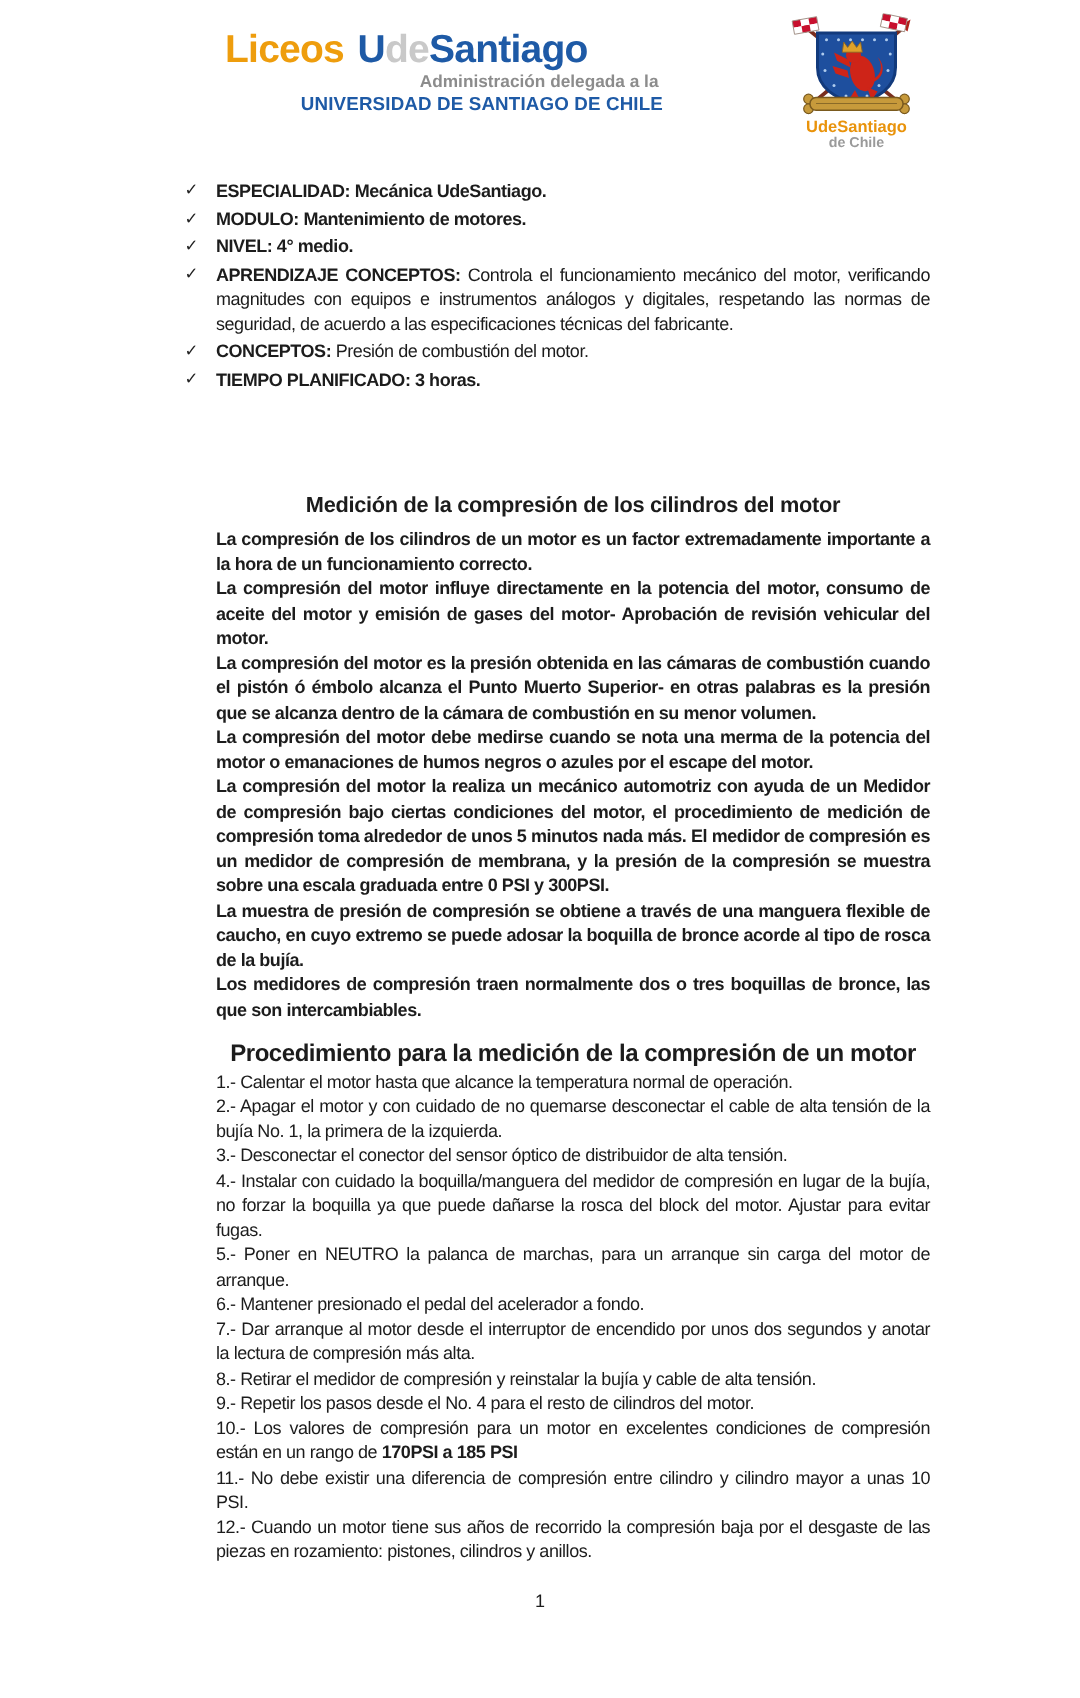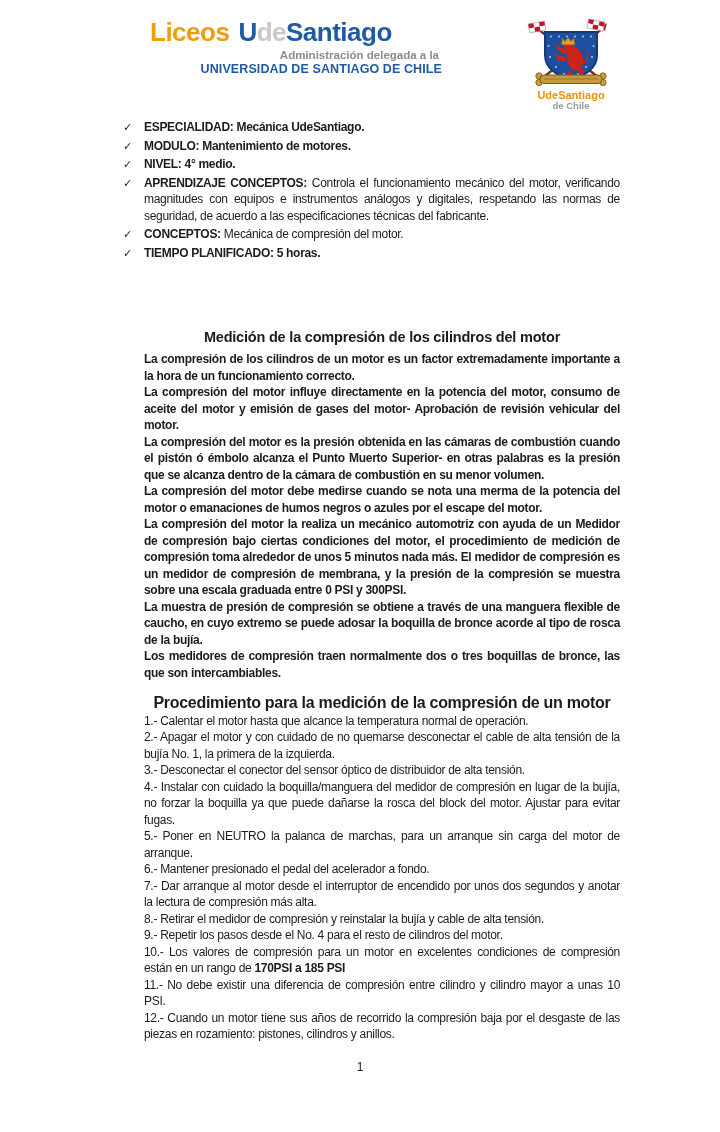--- a/index.html
+++ b/index.html
@@ -11,21 +11,21 @@
   .brand-block{position:absolute;left:150px;top:18px;width:292px;}
   .brand-line{white-space:nowrap;font-weight:bold;font-size:26px;line-height:28px;letter-spacing:-0.5px;}
   .b-liceos{color:var(--brand-orange);margin-right:9px;}
   .b-u{color:var(--brand-blue);}
   .b-de{color:var(--brand-gray);}
   .b-santiago{color:var(--brand-blue);}
   .brand-sub1{text-align:right;padding-right:3px;font-size:11.5px;font-weight:bold;
               color:var(--subtext-gray);line-height:13px;margin-top:3px;}
   .brand-sub2{text-align:right;font-size:12.5px;font-weight:bold;color:var(--brand-blue);
               line-height:14px;letter-spacing:0.1px;}
-  .crest{position:absolute;left:526px;top:19px;width:90px;text-align:center;}
+  .crest{position:absolute;left:526px;top:9px;width:90px;text-align:center;}
   .crest svg{display:block;margin:0 auto;}
   .crest-t1{font-size:11px;font-weight:bold;color:var(--logo-orange);line-height:11px;margin-top:1px;}
   .crest-t2{font-size:9.5px;font-weight:bold;color:var(--logo-gray);line-height:10px;}
   
   .content{position:absolute;left:144px;top:119px;width:476px;
            font-size:12px;line-height:16.5px;letter-spacing:-0.3px;text-align:justify;}
   .bullets{list-style:none;margin:0;padding:0;}
   .bullet{position:relative;margin:0 0 2px 0;}
   .check{position:absolute;left:-21px;top:0;font-size:11px;letter-spacing:0;color:#222;}
   .doc-title{font-size:14.5px;line-height:21px;font-weight:bold;text-align:center;
@@ -133,25 +133,25 @@
       <li class="bullet">
         <span class="check">✓</span>
         <span><b>NIVEL: 4° medio.</b><span></span></span>
       </li>
       <li class="bullet">
         <span class="check">✓</span>
         <span><b>APRENDIZAJE CONCEPTOS:</b><span> Controla el funcionamiento mecánico del motor, verificando magnitudes con equipos e instrumentos análogos y digitales, respetando las normas de seguridad, de acuerdo a las especificaciones técnicas del fabricante.</span></span>
       </li>
       <li class="bullet">
         <span class="check">✓</span>
-        <span><b>CONCEPTOS:</b><span> Mecánica de compresión del motor.</span></span>
+        <span><b>CONCEPTOS:</b><span> Presión de combustión del motor.</span></span>
       </li>
       <li class="bullet">
         <span class="check">✓</span>
-        <span><b>TIEMPO PLANIFICADO: 5 horas.</b><span></span></span>
+        <span><b>TIEMPO PLANIFICADO: 3 horas.</b><span></span></span>
       </li>
     </ul>
 
     <div class="doc-title">Medición de la compresión de los cilindros del motor</div>
 
     <p class="para">La compresión de los cilindros de un motor es un factor extremadamente importante a la hora de un funcionamiento correcto.</p>
     <p class="para">La compresión del motor influye directamente en la potencia del motor, consumo de aceite del motor y emisión de gases del motor- Aprobación de revisión vehicular del motor.</p>
     <p class="para">La compresión del motor es la presión obtenida en las cámaras de combustión cuando el pistón ó émbolo alcanza el Punto Muerto Superior- en otras palabras es la presión que se alcanza dentro de la cámara de combustión en su menor volumen.</p>
     <p class="para">La compresión del motor debe medirse cuando se nota una merma de la potencia del motor o emanaciones de humos negros o azules por el escape del motor.</p>
     <p class="para">La compresión del motor la realiza un mecánico automotriz con ayuda de un Medidor de compresión bajo ciertas condiciones del motor, el procedimiento de medición de compresión toma alrededor de unos 5 minutos nada más. El medidor de compresión es un medidor de compresión de membrana, y la presión de la compresión se muestra sobre una escala graduada entre 0 PSI y 300PSI.</p>

